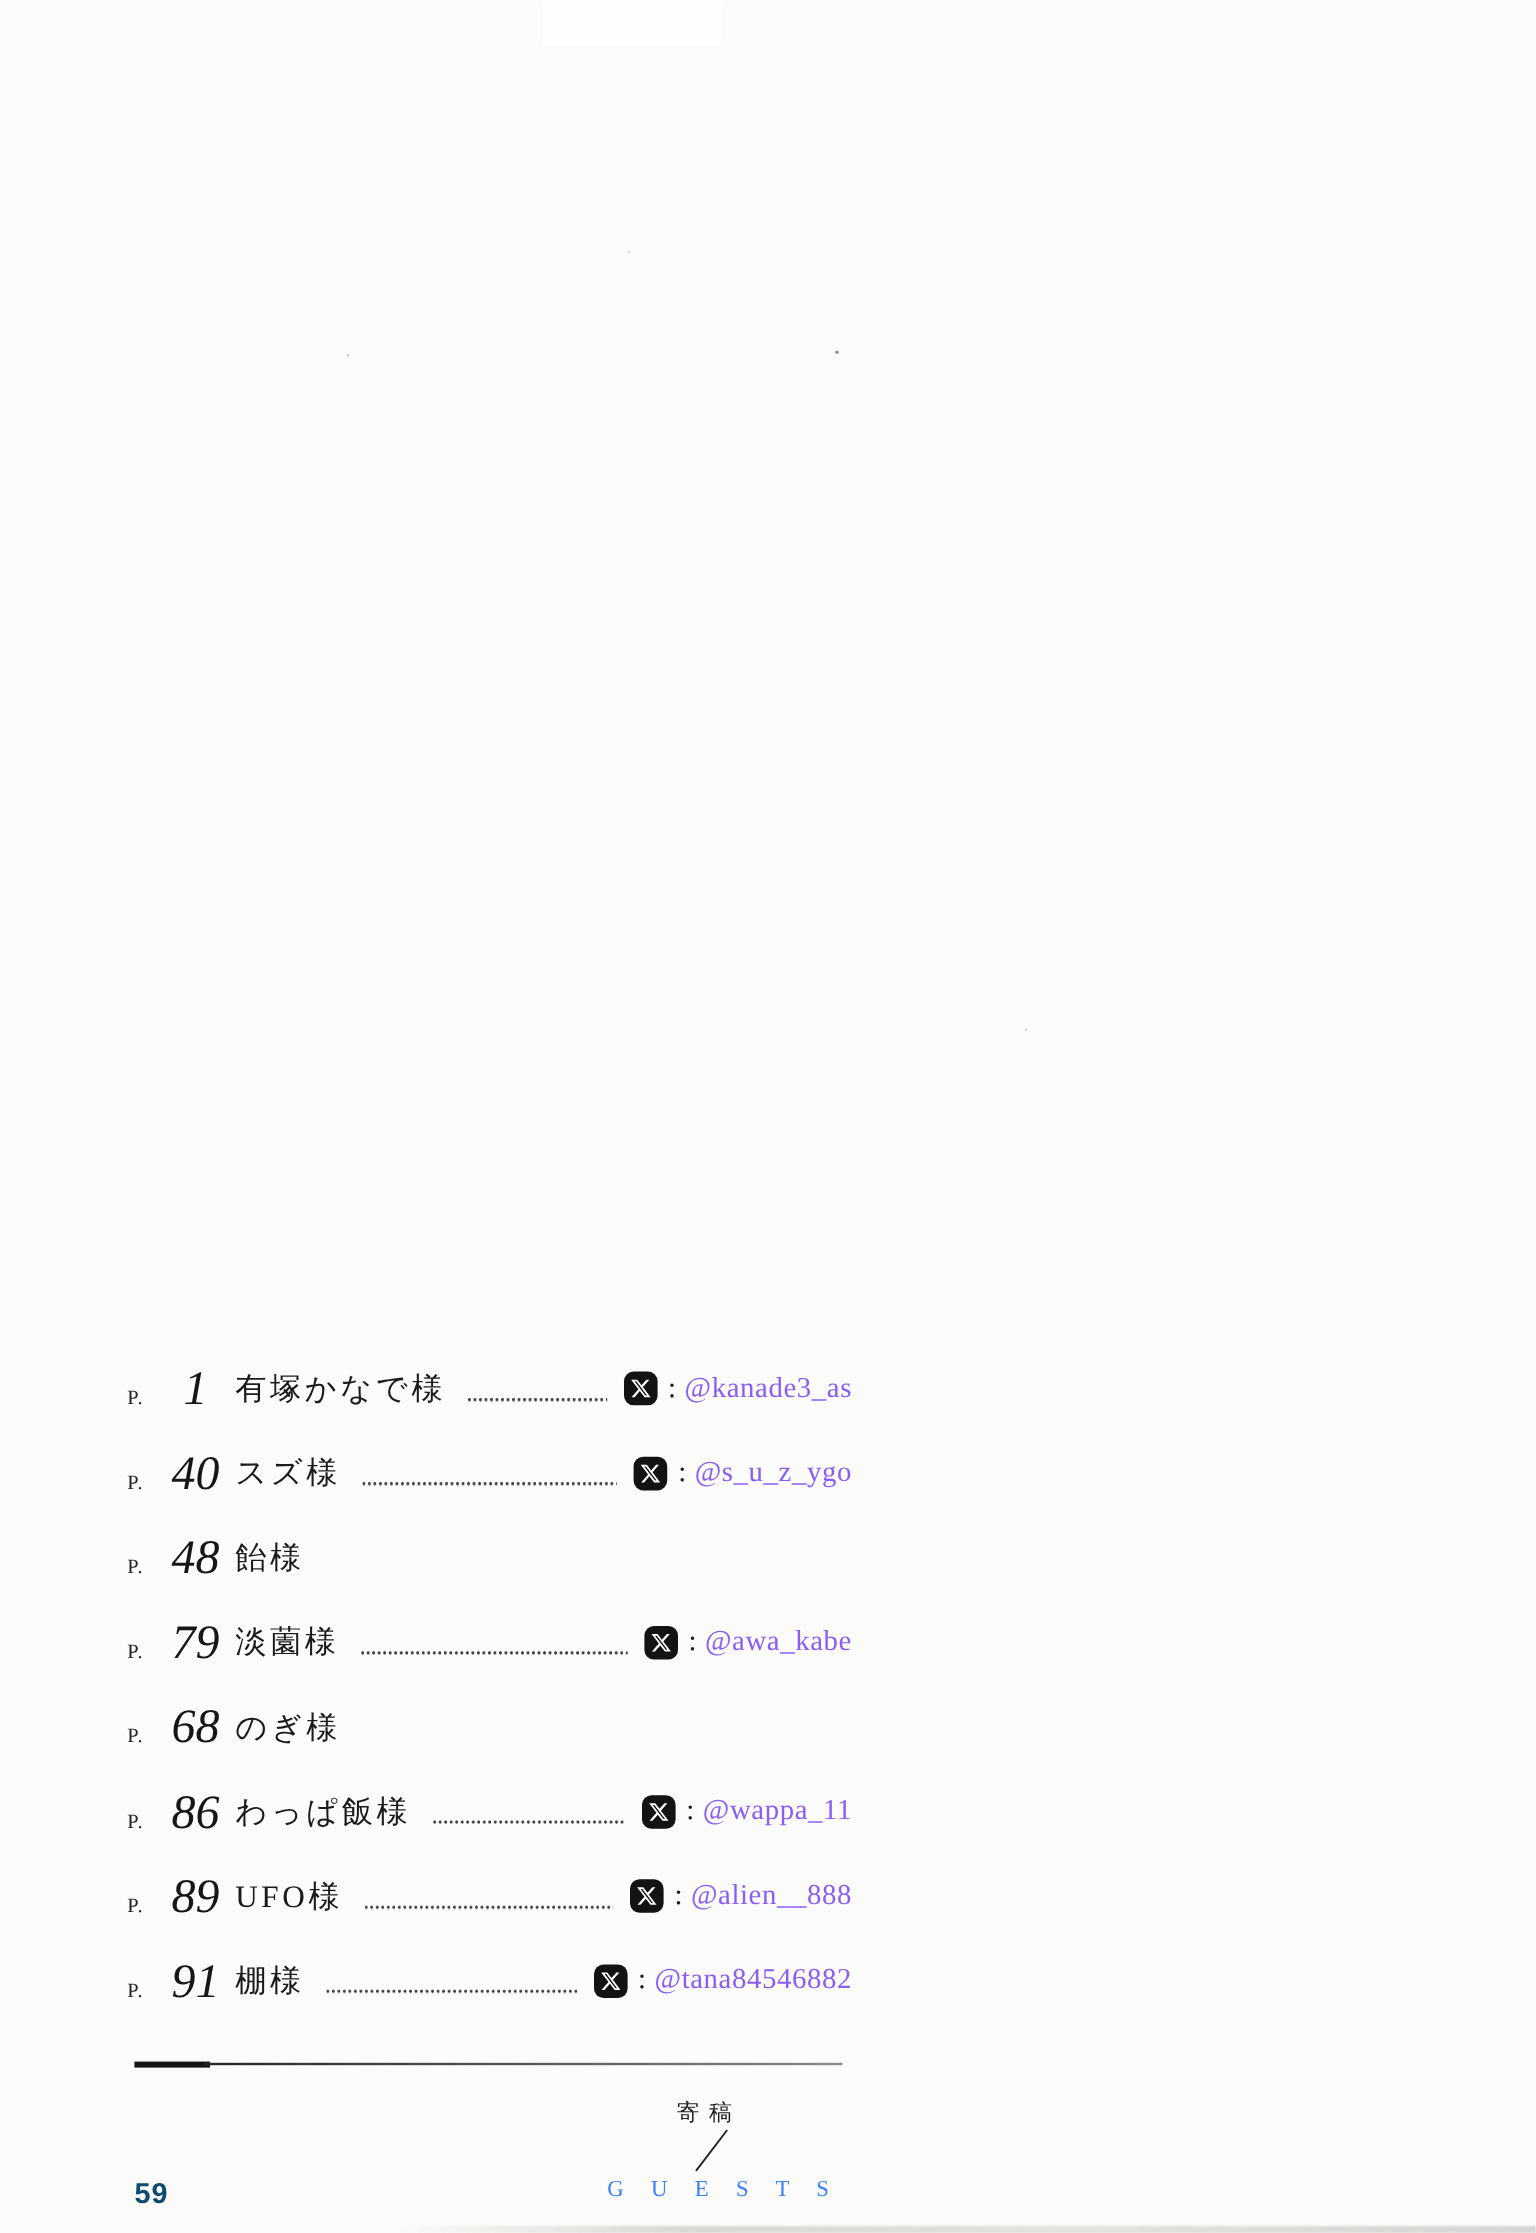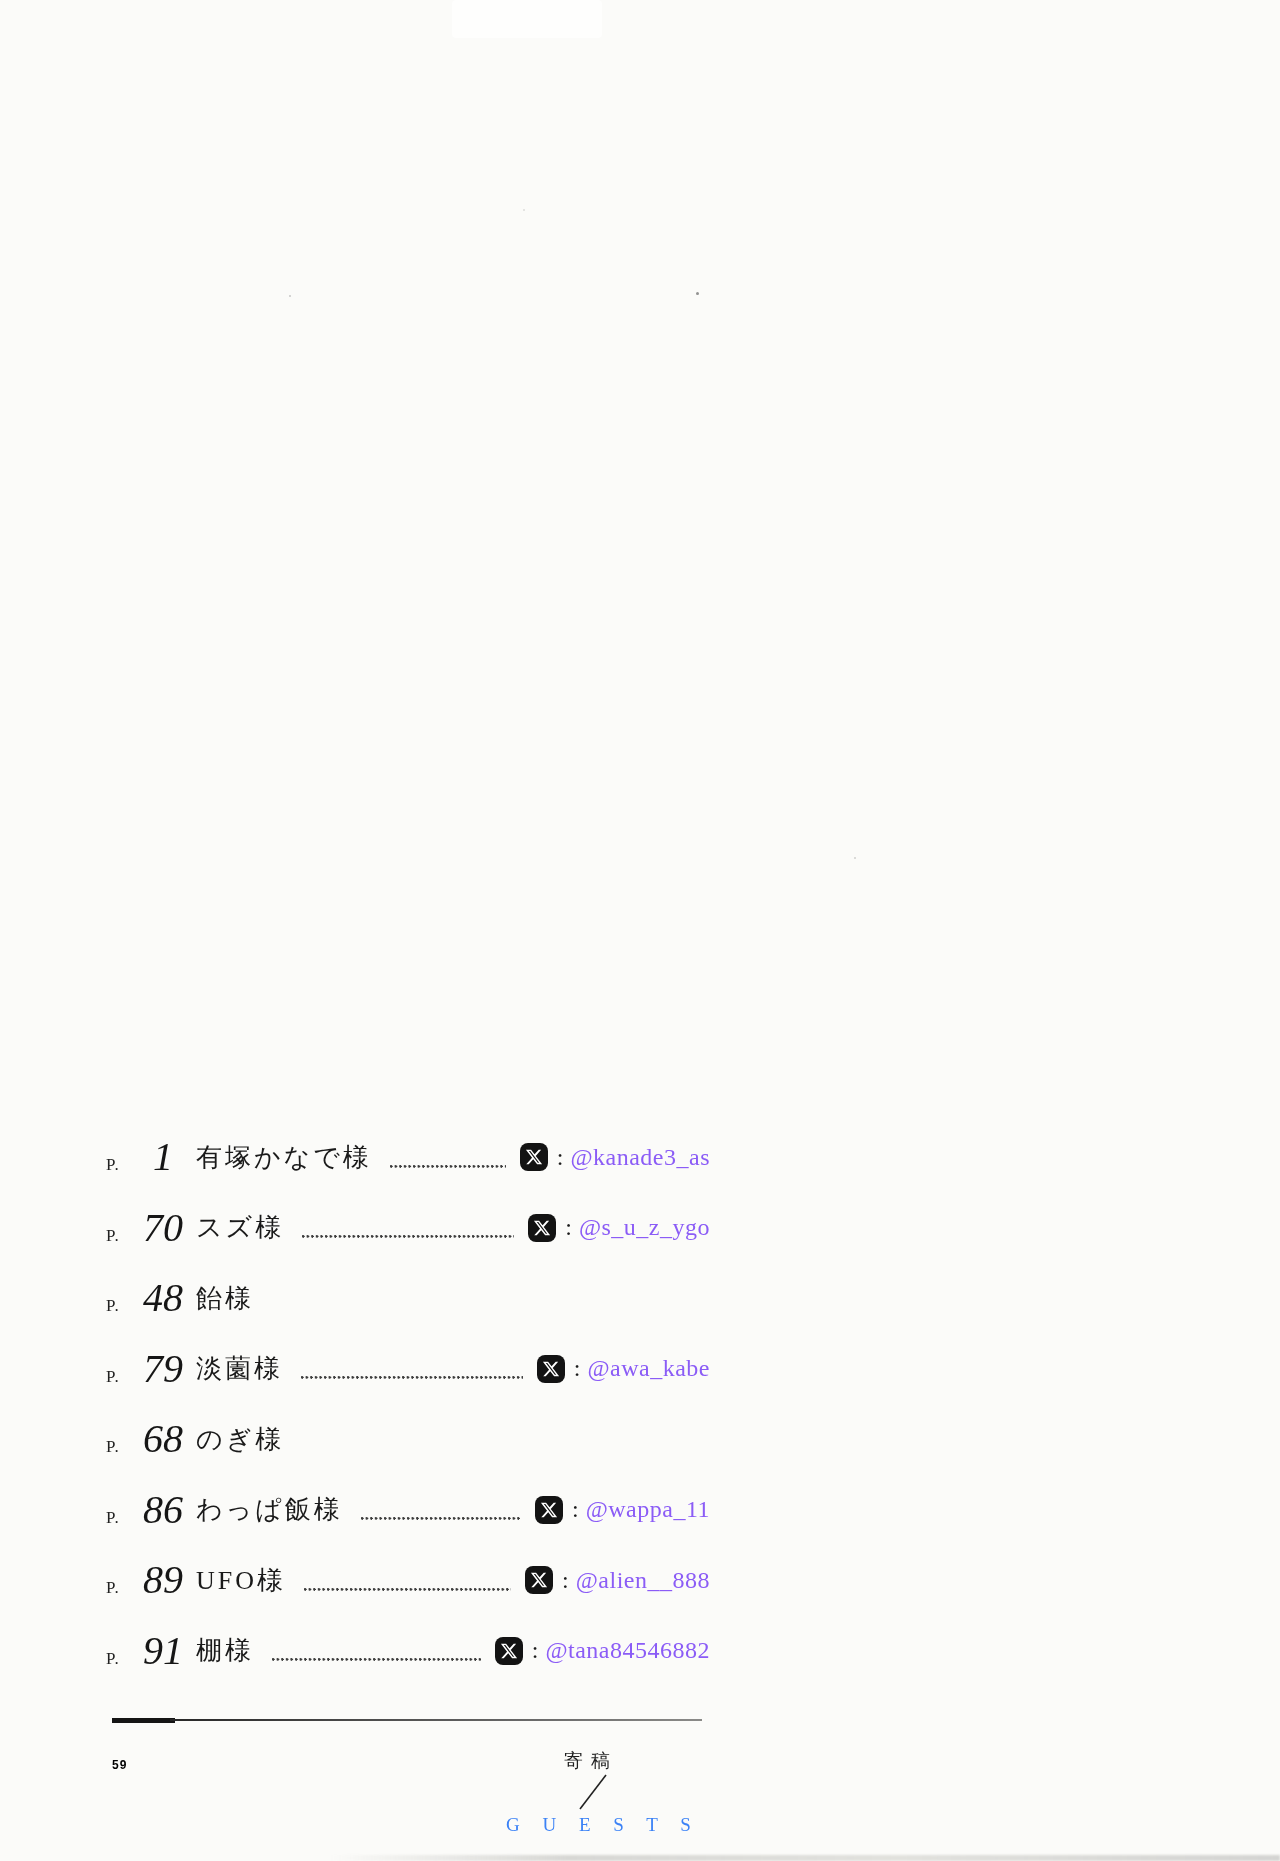--- a/index.html
+++ b/index.html
@@ -122,26 +122,26 @@
     width: 63px; height: 4.5px;
     background: #151515;
   }
   .footer-rule .thin {
     position: absolute; left: 58px; right: 0; top: 1px;
     height: 2px;
     background: linear-gradient(to right, #272727, #4a4a4a 35%, #6b6b6b 70%, #8a8a88 100%);
   }
   .footer-page-number {
     position: absolute;
-    left: 112px; top: 1758px;
+    left: 112px; top: 1815px;
     font-family: "Liberation Sans", "DejaVu Sans", sans-serif;
     font-weight: 600;
-    font-size: 12px;
+    font-size: 24px;
     letter-spacing: 1px;
-    color: #000000;
+    color: #0c4a6e;
   }
   .footer-title {
     position: absolute;
     left: 482px; top: 1746px;
     display: flex;
     align-items: center;
     flex-direction: column;
   }
   .footer-title-jp {
     font-size: 19px;
@@ -184,21 +184,21 @@
             <path fill="#ffffff" d="M18.244 2.25h3.308l-7.227 8.26 8.502 11.24H16.17l-5.214-6.817L4.99 21.75H1.68l7.73-8.835L1.254 2.25H8.08l4.713 6.231zm-1.161 17.52h1.833L7.084 4.126H5.117z"></path>
           </svg>
         </span>
       <span class="x-colon">:</span>
       <span class="x-handle">@kanade3_as</span>
     </div>
 
     <div class="guest-row">
       <span class="pnum">
         <span class="p-label">P.</span>
-        <span class="p-number">70</span>
+        <span class="p-number">40</span>
       </span>
       <span class="guest-name">スズ様</span>
       <span class="leader"></span>
       <span class="x-badge">
           <svg viewBox="0 0 24 24">
             <path fill="#ffffff" d="M18.244 2.25h3.308l-7.227 8.26 8.502 11.24H16.17l-5.214-6.817L4.99 21.75H1.68l7.73-8.835L1.254 2.25H8.08l4.713 6.231zm-1.161 17.52h1.833L7.084 4.126H5.117z"></path>
           </svg>
         </span>
       <span class="x-colon">:</span>
       <span class="x-handle">@s_u_z_ygo</span>

